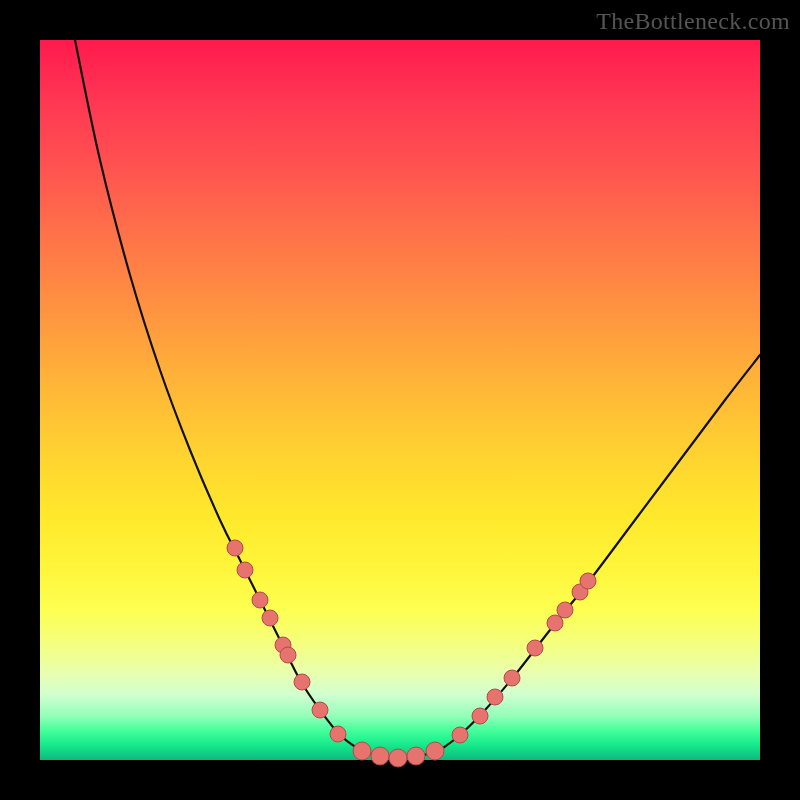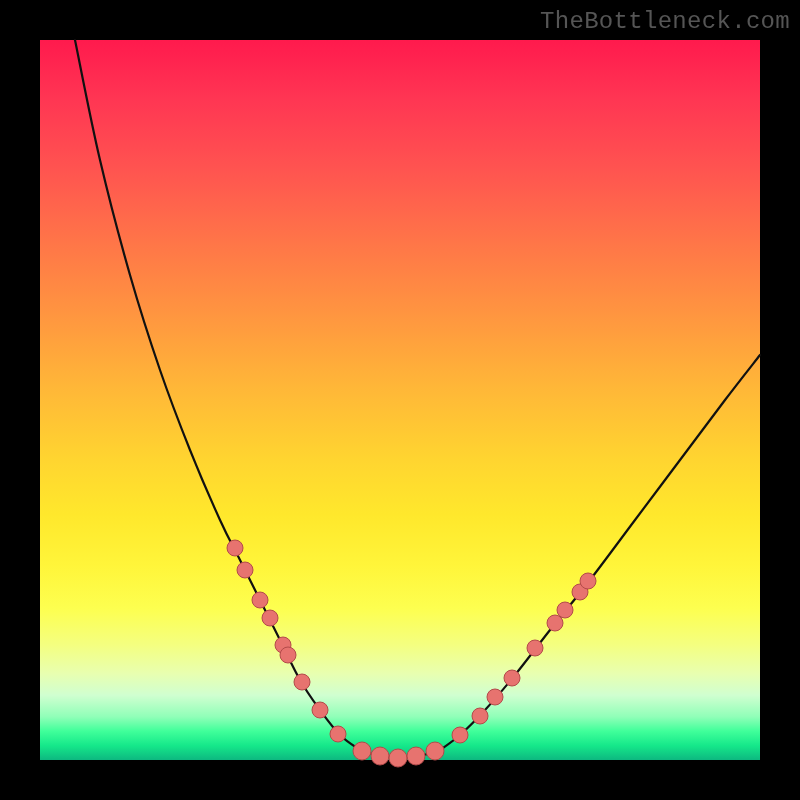--- a/index.html
+++ b/index.html
@@ -33,21 +33,21 @@
       #90ffb8 94%,
       #40ff9a 96%,
       #15e88a 98%,
       #0db880 100%
     );
   }
   .watermark {
     position: absolute;
     top: 8px;
     right: 10px;
-    font-family: Liberation Mono, monospace;
+    font-family: Liberation Serif, serif;
     font-size: 24px;
     color: #555;
     font-weight: 500;
     letter-spacing: 0.3px;
   }
   svg.curve-layer {
     position: absolute;
     left: 0;
     top: 0;
     width: 720px;

